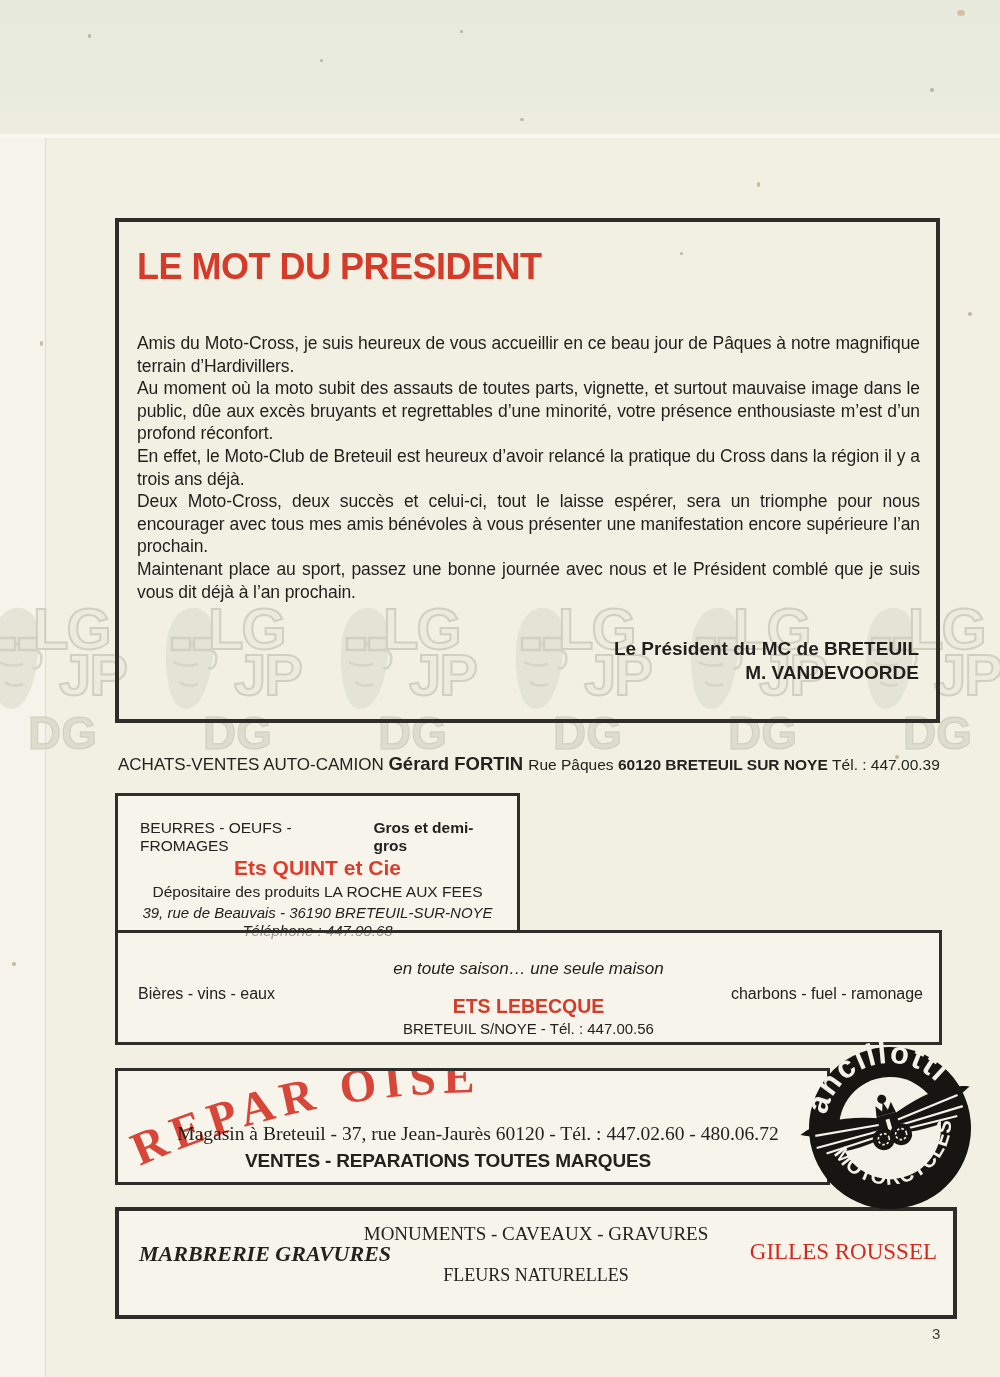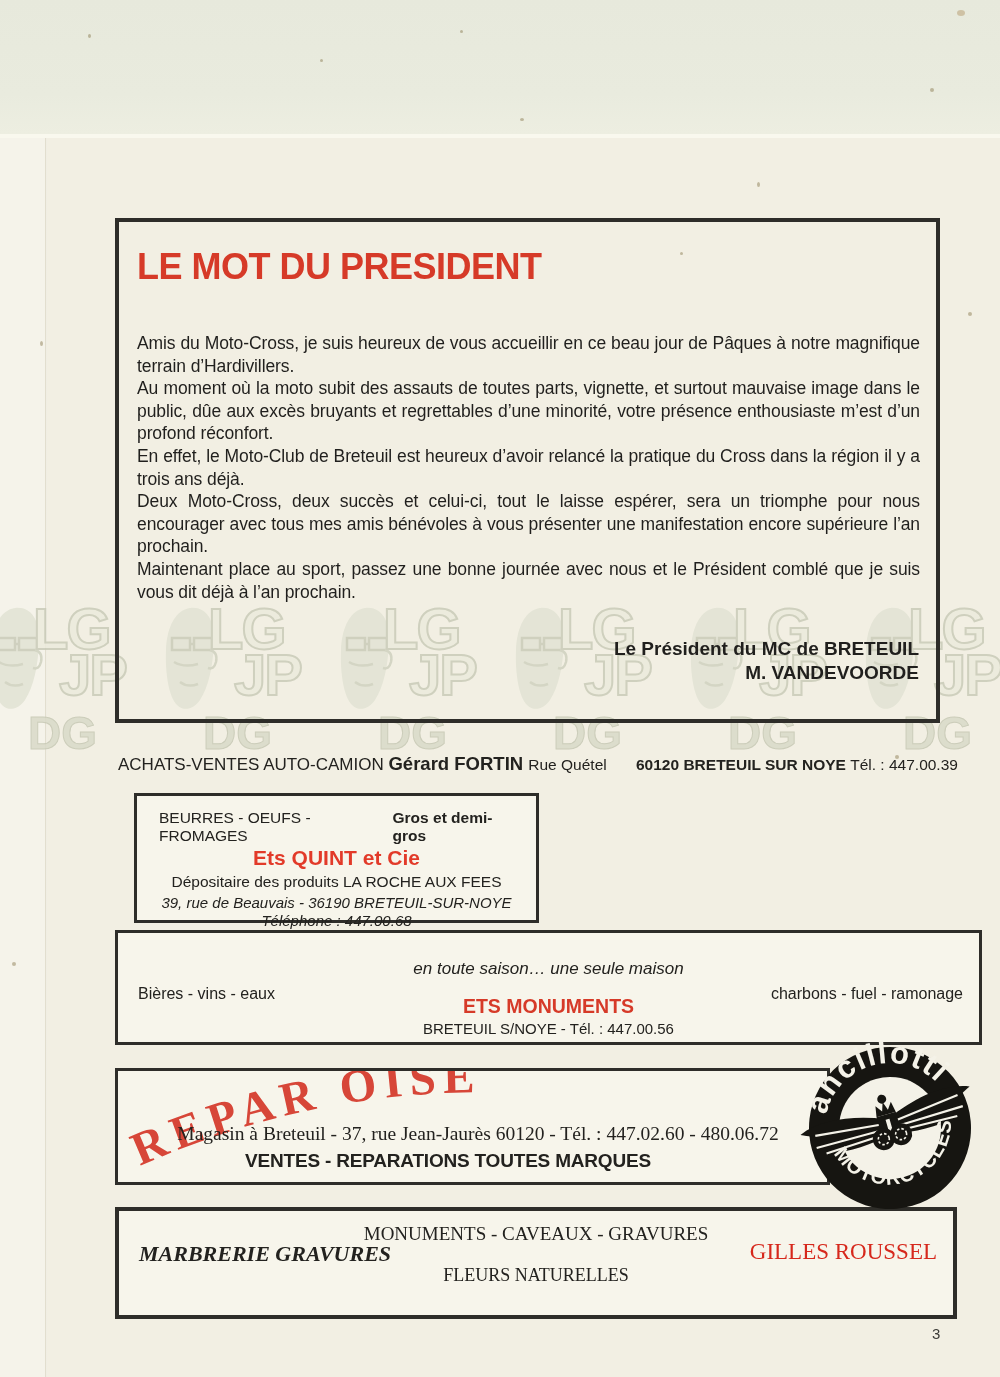--- a/index.html
+++ b/index.html
@@ -40,34 +40,34 @@
     text-align:justify;letter-spacing:-.1px;}
   .mb-body p{margin:0;}
   .mb-sign{position:absolute;left:350px;top:415px;width:450px;text-align:right;
     font-size:19px;font-weight:bold;color:#201f1d;line-height:24px;}
 
   
   .fortin{position:absolute;left:118px;top:753px;width:860px;white-space:nowrap;color:#23221f;z-index:1;}
   .fortin .t1{font-size:17px;}
   .fortin .t2{font-size:18.5px;font-weight:bold;}
   .fortin .t3{font-size:15.5px;}
-  .fortin .t4{font-size:15.5px;font-weight:bold;margin-left:25px;}
+  .fortin .t4{font-size:15.5px;font-weight:bold;}
 
   
   .ad-box{position:absolute;border:3px solid #2e2d29;background:rgba(252,250,242,.55);z-index:1;color:#23221f;}
 
-  .quint{left:115px;top:793px;width:399px;height:111px;padding-top:13px;margin-left:19px;}
+  .quint{left:115px;top:793px;width:399px;height:111px;padding-top:23px;}
   .quint-row{display:flex;justify-content:space-between;padding:0 16px 0 22px;font-size:15.5px;}
   .quint-row .bold{font-weight:bold;}
   .quint-name{text-align:center;font-size:21px;font-weight:bold;color:#e23a29;margin-top:1px;}
   .quint-l1{text-align:center;font-size:15.5px;margin-top:3px;}
   .quint-l2{text-align:center;font-size:15px;font-style:italic;margin-top:3px;}
   .quint-l3{text-align:center;font-size:15px;font-style:italic;margin-top:1px;}
 
-  .lebecque{left:115px;top:930px;width:821px;height:109px;padding-left:40px;}
+  .lebecque{left:115px;top:930px;width:821px;height:109px;}
   .leb-slogan{position:absolute;left:0;top:26px;width:100%;text-align:center;font-size:17px;font-style:italic;}
   .leb-left{position:absolute;left:20px;top:52px;font-size:16px;}
   .leb-right{position:absolute;right:16px;top:52px;font-size:16px;}
   .leb-name{position:absolute;left:0;top:62px;width:100%;text-align:center;font-size:19.5px;font-weight:bold;color:#d63a28;}
   .leb-addr{position:absolute;left:0;top:87px;width:100%;text-align:center;font-size:15px;}
 
   .repar{left:115px;top:1068px;width:709px;height:111px;}
   .repar-logo{position:absolute;left:6px;top:0px;}
   .repar-addr{position:absolute;left:40px;top:52px;width:640px;text-align:center;
     font-family:"Liberation Serif",serif;font-size:19.5px;}
@@ -182,41 +182,41 @@
     </div>
     <div class="mb-sign">
       <div>Le Président du MC de BRETEUIL</div>
       <div>M. VANDEVOORDE</div>
     </div>
   </div>
 
   <div class="fortin">
     <span class="t1">ACHATS-VENTES AUTO-CAMION </span>
     <span class="t2">Gérard FORTIN </span>
-    <span class="t3">Rue Quétel </span>
+    <span class="t3">Rue Pâques </span>
     <span class="t4">60120 BRETEUIL SUR NOYE </span>
     <span class="t3">Tél. : 447.00.39</span>
   </div>
 
   <div class="ad-box quint">
     <div class="quint-row">
       <span>BEURRES - OEUFS - FROMAGES</span>
       <span class="bold">Gros et demi-gros</span>
     </div>
     <div class="quint-name">Ets QUINT et Cie</div>
     <div class="quint-l1">Dépositaire des produits LA ROCHE AUX FEES</div>
     <div class="quint-l2">39, rue de Beauvais - 36190 BRETEUIL-SUR-NOYE</div>
     <div class="quint-l3">Téléphone : 447.00.68</div>
   </div>
 
   <div class="ad-box lebecque">
     <div class="leb-slogan">en toute saison… une seule maison</div>
     <div class="leb-left">Bières - vins - eaux</div>
     <div class="leb-right">charbons - fuel - ramonage</div>
-    <div class="leb-name">ETS MONUMENTS</div>
+    <div class="leb-name">ETS LEBECQUE</div>
     <div class="leb-addr">BRETEUIL S/NOYE - Tél. : 447.00.56</div>
   </div>
 
   <div class="ad-box repar">
     <svg class="repar-logo" width="660" height="100" viewBox="0 0 660 100">
       <defs>
         <path id="reparArc" d="M 14,96 Q 300,-34 640,62" fill="none"></path>
       </defs>
       <text font-family="Liberation Serif,serif" font-weight="bold" font-size="47" fill="#d5392b" letter-spacing="7" opacity="0.93">
         <textPath href="#reparArc" startOffset="2">REPAR OISE</textPath>

